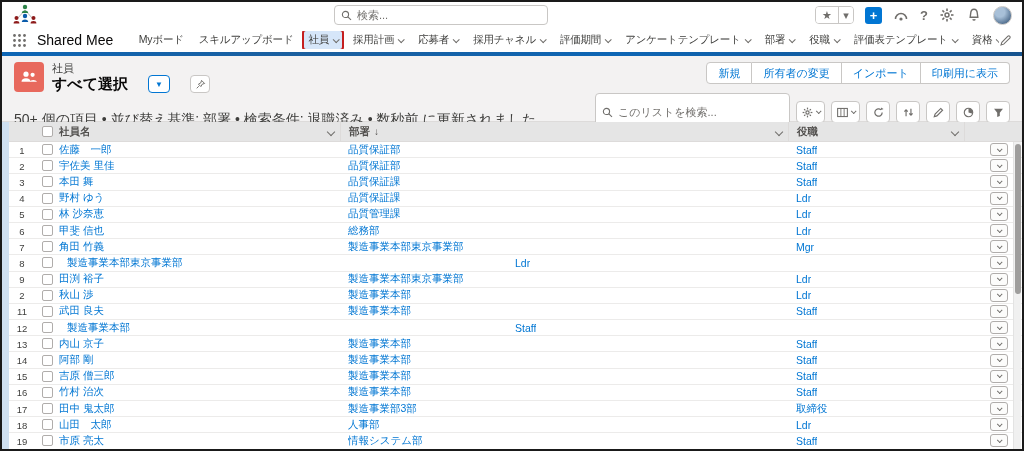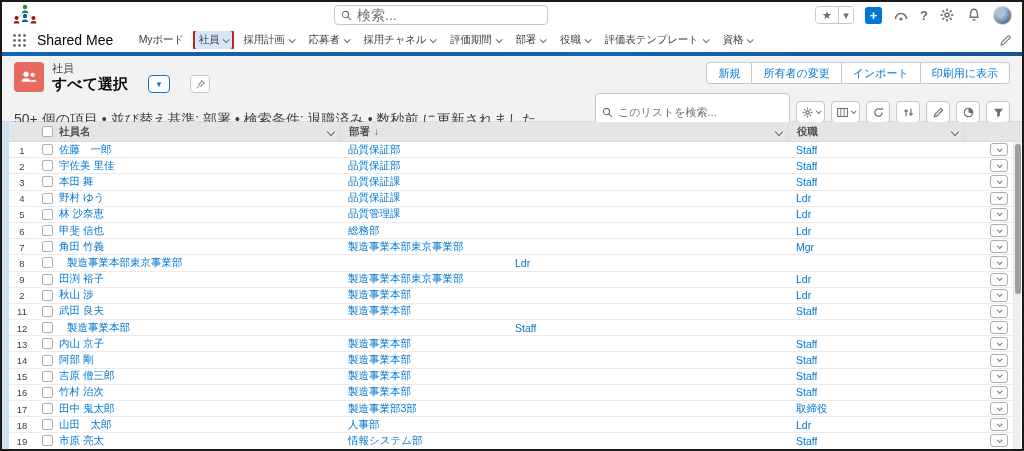--- a/index.html
+++ b/index.html
@@ -11,21 +11,21 @@
   }
 
   
   .gheader { height: 26px; background:#fff; display:flex; align-items:center; padding:0 10px; position:relative; }
   .glogo { width:26px; height:22px; display:block; }
   .gsearch {
     position:absolute; left:332px; top:3px; width:214px; height:20px;
     border:1px solid #c9c7c5; border-radius:4px; background:#fff;
     display:flex; align-items:center; padding:0 6px; gap:5px;
   }
-  .gsearch input { border:none; outline:none; flex:1; font-size:14px; color:#514f4d; background:transparent; font-family:inherit; }
+  .gsearch input { border:none; outline:none; flex:1; font-size:11px; color:#514f4d; background:transparent; font-family:inherit; }
   .gsearch input::placeholder { color:#706e6b; }
   .gicons { margin-left:auto; display:flex; align-items:center; gap:11px; }
   .favgroup { display:flex; border:1px solid #c9c7c5; border-radius:4px; overflow:hidden; height:18px; }
   .favgroup .fbtn { background:#fff; border:none; font-size:11px; color:#706e6b; width:22px; display:flex; align-items:center; justify-content:center; cursor:pointer; }
   .favgroup .fbtn + .fbtn { border-left:1px solid #c9c7c5; width:15px; }
   .plusbtn { width:17px; height:17px; background:#0176d3; color:#fff; border:none; border-radius:3px; font-size:13px; line-height:15px; font-weight:bold; cursor:pointer; display:flex; align-items:center; justify-content:center; }
   .gico { width:16px; height:16px; display:block; color:#706e6b; }
   .qmark { font-size:13px; color:#706e6b; font-weight:bold; }
   .avatar { width:19px; height:19px; border-radius:50%; background: radial-gradient(circle at 35% 30%, #a8c0d8 0 30%, #5d7a99 70%, #36506e); border:1px solid #c9c7c5; }
 
@@ -169,20 +169,24 @@
           <circle cx="12.5" cy="12.5" r="1.4"></circle>
       </g>
     </svg>
     <span class="appname">Shared Mee</span>
     <div class="tabs" id="tabs">
   <div class="tab">
     <span class="tab-label">Myボード</span>
 
   </div>
 
+  <div class="tab">
+    <span class="tab-label">スキルアップボード</span>
+
+  </div>
 
   <div class="tab selected">
     <span class="tab-label">社員</span>
     <span class="chev"></span>
   </div>
 
   <div class="tab">
     <span class="tab-label">採用計画</span>
     <span class="chev"></span>
   </div>
@@ -195,20 +199,24 @@
   <div class="tab">
     <span class="tab-label">採用チャネル</span>
     <span class="chev"></span>
   </div>
 
   <div class="tab">
     <span class="tab-label">評価期間</span>
     <span class="chev"></span>
   </div>
 
+  <div class="tab">
+    <span class="tab-label">アンケートテンプレート</span>
+    <span class="chev"></span>
+  </div>
 
   <div class="tab">
     <span class="tab-label">部署</span>
     <span class="chev"></span>
   </div>
 
   <div class="tab">
     <span class="tab-label">役職</span>
     <span class="chev"></span>
   </div>

